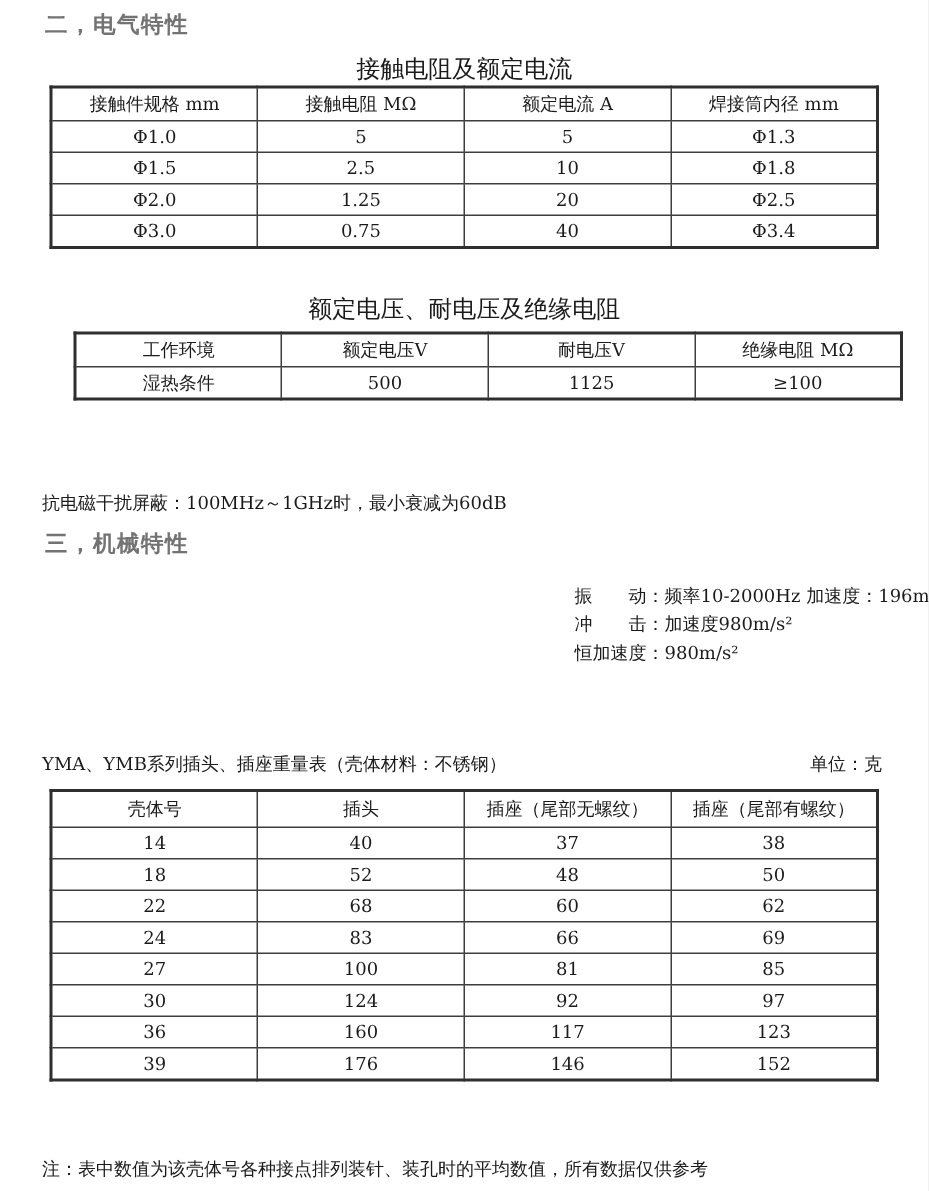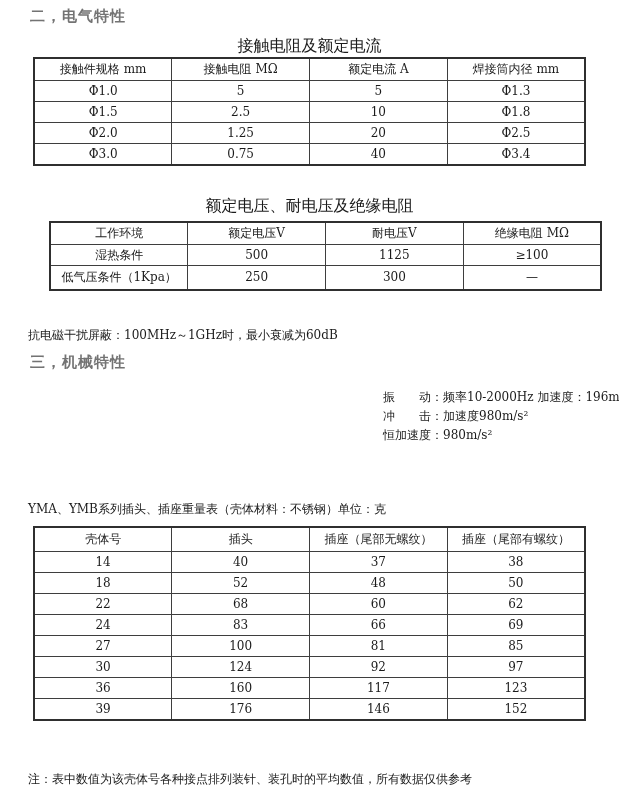--- a/index.html
+++ b/index.html
@@ -25,21 +25,21 @@
     border:1px solid #3e3e3e; text-align:center; vertical-align:middle;
     font-weight:normal; font-size:12px; padding:0 2px;
   }
   table.tbl th { height:21px; }
   table.tbl td { height:20px; }
   table.tbl3 th { height:23px; }
   table.tbl3 td { height:20px; }
   .note { font-size:12px; }
   .mech-line { line-height:20px; white-space:nowrap; }
   .mech-right .mech-line { line-height:19px; }
-  .wt-head { display:flex; justify-content:flex-start; width:560px; font-size:12px; }
+  .wt-head { display:flex; justify-content:space-between; width:560px; font-size:12px; }
 </style>
 </head>
 <body>
 
 <div class="page">
 
   <div class="abs h-title" style="top:7px; left:30px;">二，电气特性</div>
 
   <div class="abs tcap" style="top:36px; left:33px;">接触电阻及额定电流</div>
 
@@ -90,26 +90,20 @@
         <th>耐电压V</th>
         <th>绝缘电阻 MΩ</th>
       </tr>
     </thead>
     <tbody>
       <tr>
         <td>湿热条件</td>
         <td>500</td>
         <td>1125</td>
         <td>≥100</td>
-      </tr>
-      <tr style="height:24px;">
-        <td>低气压条件（1Kpa）</td>
-        <td>250</td>
-        <td>300</td>
-        <td>—</td>
       </tr>
     </tbody>
   </table>
 
   <div class="abs note" style="top:327px; left:28px;">抗电磁干扰屏蔽：100MHz～1GHz时，最小衰减为60dB</div>
 
   <div class="abs h-title" style="top:353px; left:30px;">三，机械特性</div>
 
   <div class="abs mech-right" style="top:388px; left:383px; width:230px;">
     <div class="mech-line">振　　动：频率10-2000Hz  加速度：196m/s²</div>

